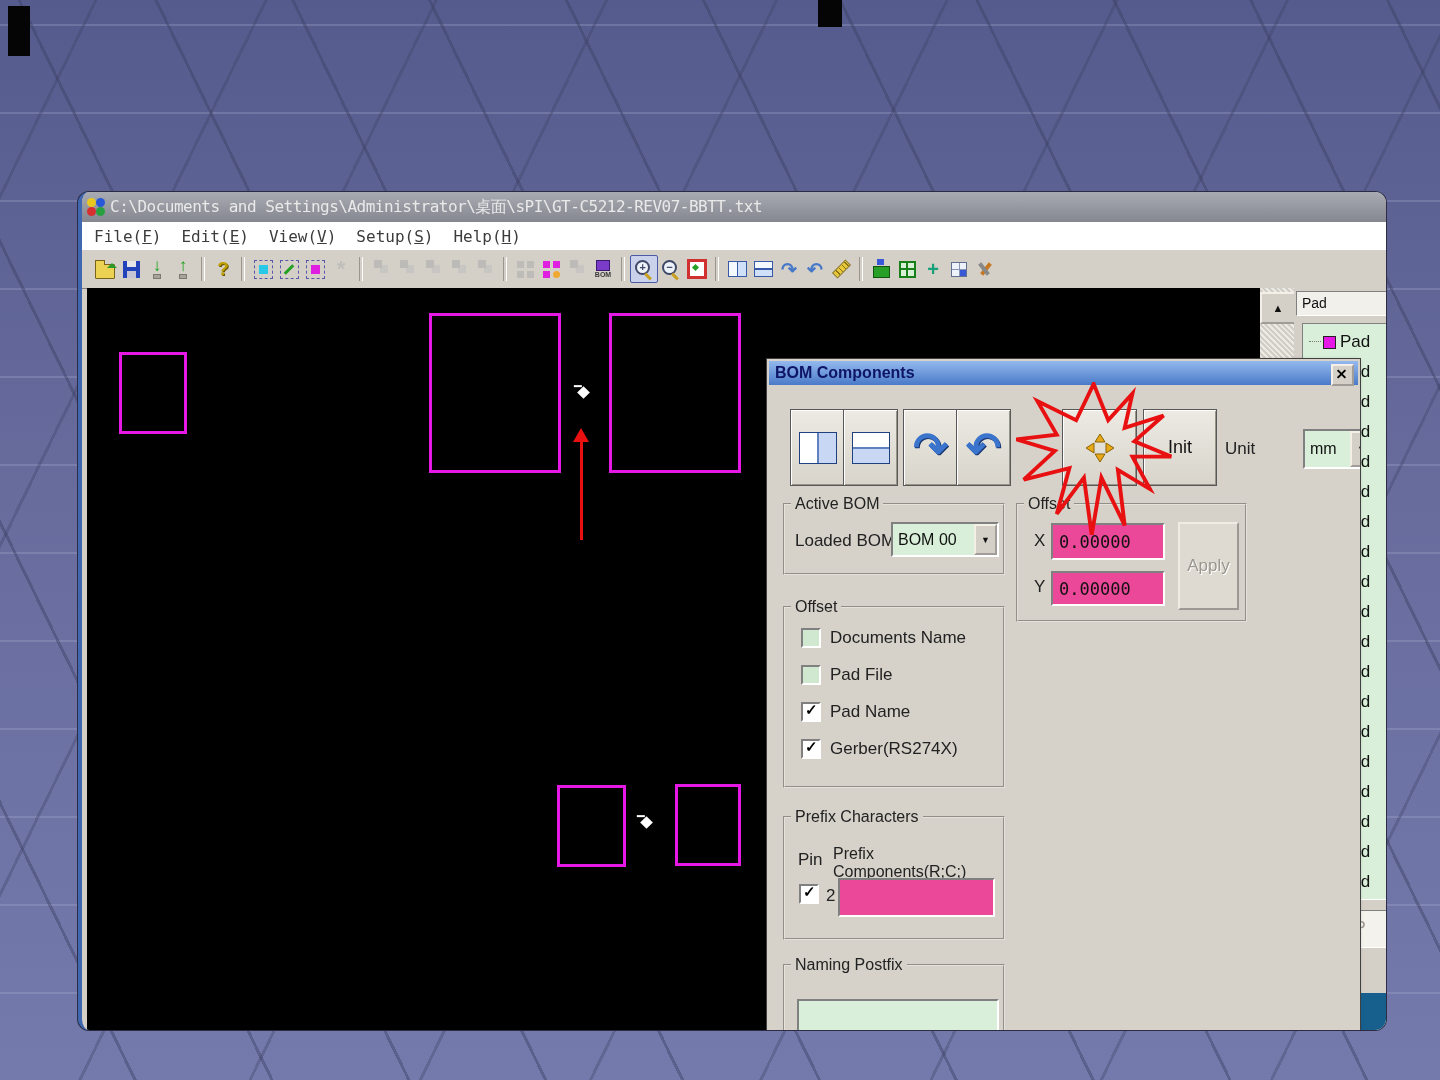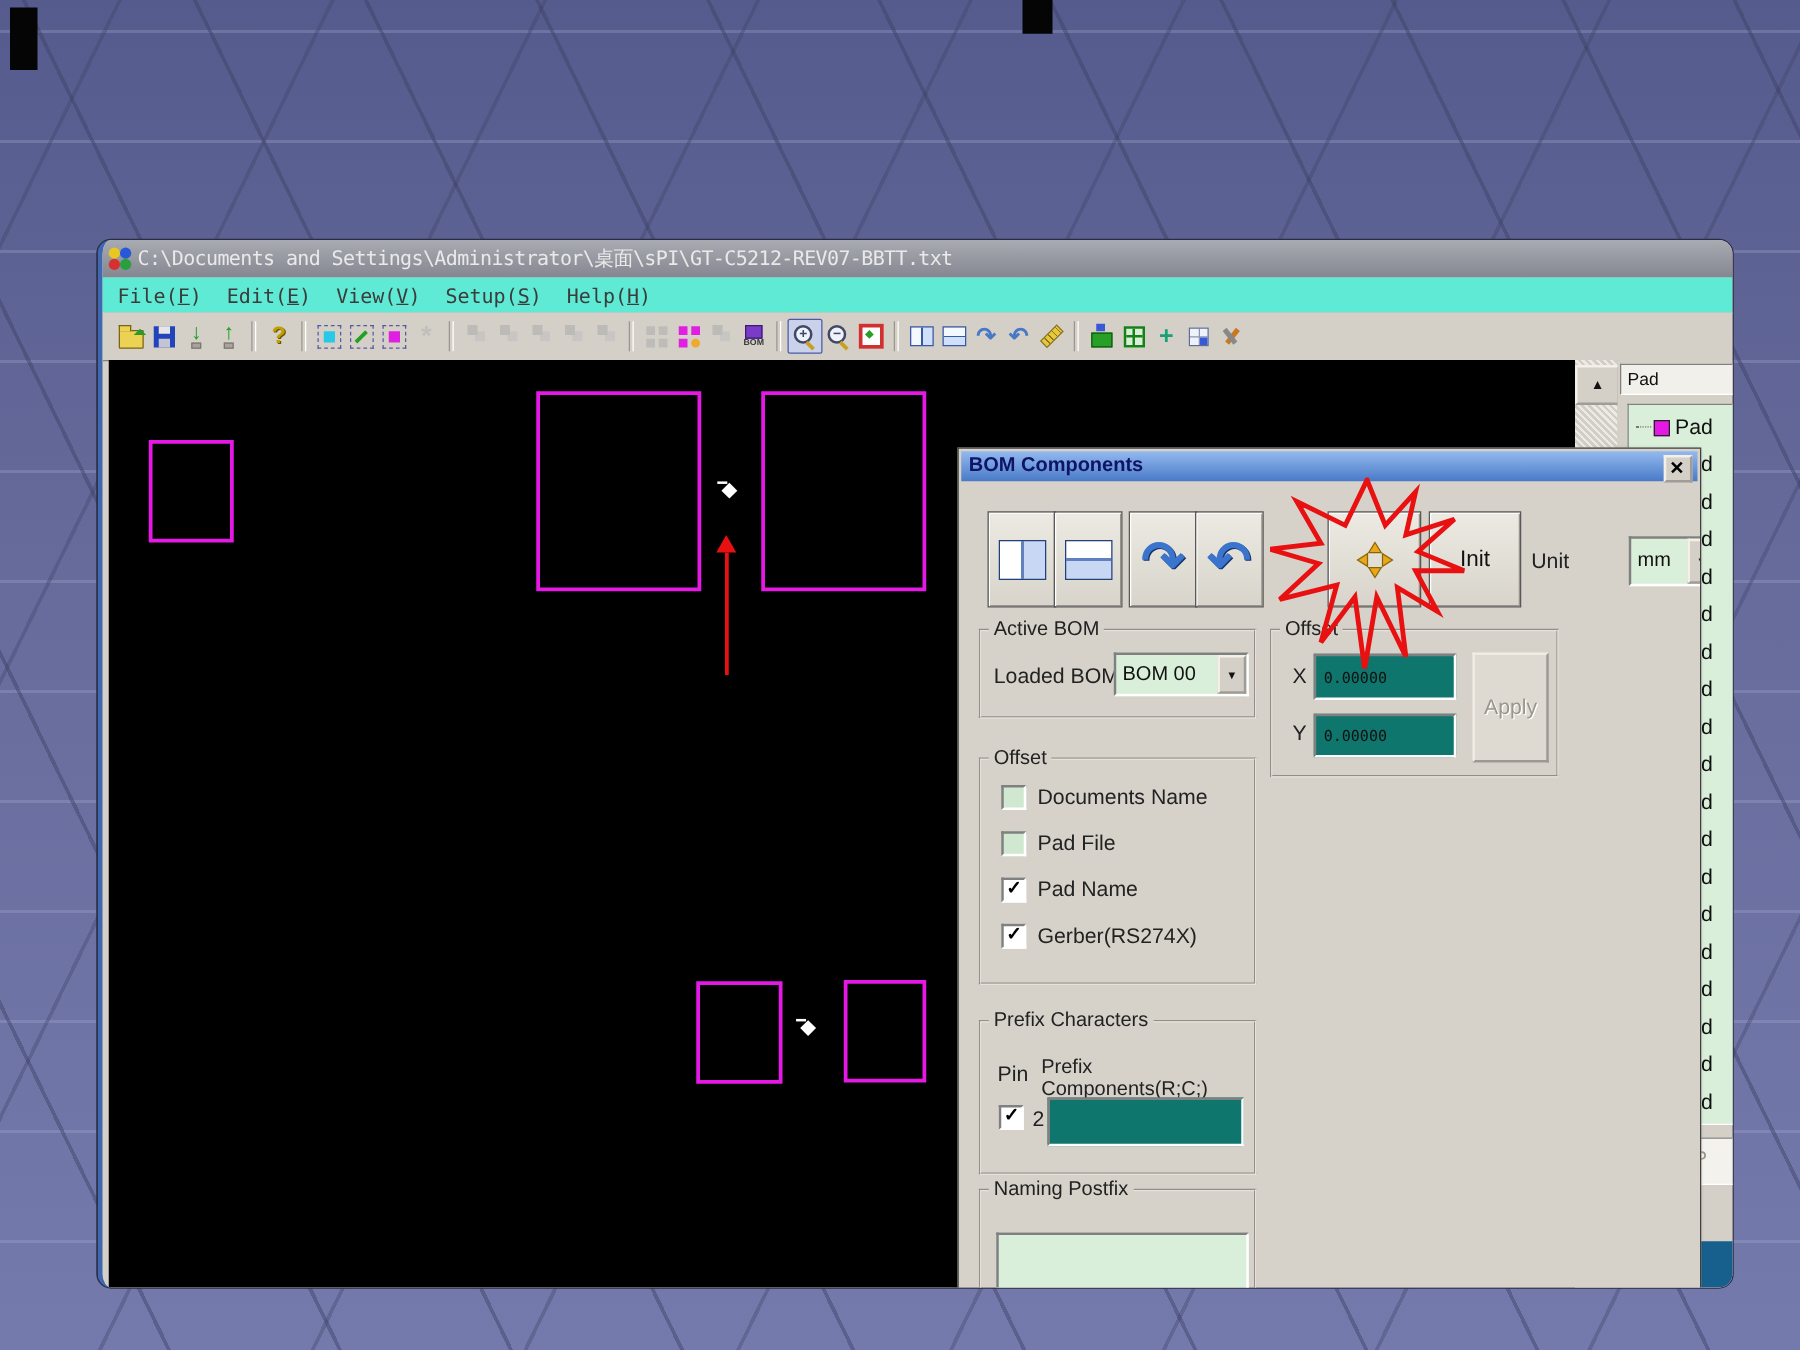--- a/index.html
+++ b/index.html
@@ -21,21 +21,21 @@
        background:linear-gradient(180deg,#a8abb2,#84878f);
        display:flex;align-items:center;padding-left:4px;}
   .title-text{color:#e9e9e9;font-family:"DejaVu Sans Mono",monospace;
        font-size:16px;white-space:nowrap;margin-left:4px;letter-spacing:-.5px;}
   .appicon{position:relative;width:20px;height:20px;flex:0 0 20px;}
   .appicon i{position:absolute;width:9px;height:9px;border-radius:50%;}
   .appicon .d1{left:1px;top:1px;background:#e8c820;}
   .appicon .d2{left:10px;top:1px;background:#2858d8;}
   .appicon .d3{left:1px;top:10px;background:#d83030;}
   .appicon .d4{left:10px;top:10px;background:#28a040;}
-  .menubar{position:absolute;left:0;top:30px;right:0;height:28px;background:#5eead4;
+  .menubar{position:absolute;left:0;top:30px;right:0;height:28px;background:#ffffff;
        display:flex;align-items:center;gap:20px;padding-left:12px;
        font-family:"DejaVu Sans Mono",monospace;font-size:16px;color:#3c3c3c;
        border-bottom:1px solid #b8b4ac;}
   .menu-item{cursor:default;white-space:nowrap;}
   .menu-item u{text-decoration:underline;}
   
   .toolbar{position:absolute;left:0;top:58px;right:0;height:38px;background:#d4d0c8;
        display:flex;align-items:center;padding-left:10px;border-bottom:1px solid #808080;}
   .tb-sep{width:2px;height:24px;margin:0 5px;border-left:1px solid #9a968e;border-right:1px solid #fff;}
   .tb-btn{width:26px;height:26px;display:flex;align-items:center;justify-content:center;position:relative;}
@@ -137,22 +137,22 @@
   .init-btn{font-size:18px;color:#111;}
   .unit-label{position:absolute;font-size:17px;color:#222;}
   .combo{position:absolute;background:#d9efd9;border:2px solid;border-color:#808080 #fff #fff #808080;
        display:flex;align-items:center;}
   .combo .val{flex:1;font-size:16px;color:#111;padding-left:5px;}
   .combo .drop{width:19px;align-self:stretch;background:#d4d0c8;border:2px outset #f4f0e8;
        font-size:9px;color:#111;display:flex;align-items:center;justify-content:center;}
   .group{position:absolute;border:2px groove #e6e2da;}
   .group .glabel{position:absolute;top:-10px;left:6px;background:#d6d2ca;padding:0 4px;
        font-size:16px;color:#222;white-space:nowrap;}
-  .field{position:absolute;background:#0f766e;border:2px solid;border-color:#808080 #fff #fff #808080;
-       font-family:"DejaVu Sans Mono",monospace;font-size:12px;color:#111;
+  .field{position:absolute;background:#ec4899;border:2px solid;border-color:#808080 #fff #fff #808080;
+       font-family:"DejaVu Sans Mono",monospace;font-size:17px;color:#111;
        display:flex;align-items:center;padding-left:6px;box-sizing:border-box;}
   .flabel{position:absolute;font-size:17px;color:#222;}
   .pushbtn{position:absolute;background:#dedad2;border:2px outset #f0ece4;
        display:flex;align-items:center;justify-content:center;font-size:17px;}
   .pushbtn.disabled{color:#9a968e;text-shadow:1px 1px 0 #fff;}
   .cb-row{position:absolute;display:flex;align-items:center;gap:9px;}
   .cb{width:16px;height:16px;border:2px solid;border-color:#808080 #fff #fff #808080;
       background:#cfe8cf;position:relative;box-sizing:content-box;}
   .cb.checked{background:#fff;}
   .cb.checked::after{content:"✓";position:absolute;left:2px;top:-3px;font-size:15px;font-weight:bold;color:#000;}
@@ -538,21 +538,21 @@
 
       <div class="group" style="left:16px;top:457px;width:218px;height:120px;">
         <span class="glabel">Prefix Characters</span>
         <span class="flabel" style="left:13px;top:32px;">Pin</span>
         <span class="flabel" style="left:48px;top:27px;font-size:16px;">Prefix Components(R;C;)</span>
         <span class="cb checked" style="position:absolute;left:14px;top:66px;"></span>
         <span class="flabel" style="left:41px;top:68px;">2</span>
         <div class="field" style="left:53px;top:60px;width:157px;height:39px;"></div>
       </div>
 
-      <div class="group" style="left:16px;top:592px;width:218px;height:90px;">
+      <div class="group" style="left:16px;top:605px;width:218px;height:90px;">
         <span class="glabel">Naming Postfix</span>
         <div class="greenbox" style="left:12px;top:33px;width:198px;height:50px;"></div>
       </div>
     </div>
 
     <svg class="starburst" style="left:934px;top:190px;width:165px;height:153px;" viewBox="0 0 170 160" preserveAspectRatio="none">
       <polygon fill="none" stroke="#e81010" stroke-width="4" stroke-linejoin="miter" points="80,2 95,40 120,12 112,48 152,35 122,62 160,78 120,78 138,112 105,92 112,150 88,100 78,160 70,100 42,138 55,90 8,102 40,72 0,60 42,55 22,20 62,40"></polygon>
     </svg>
   </div>
 </div>

